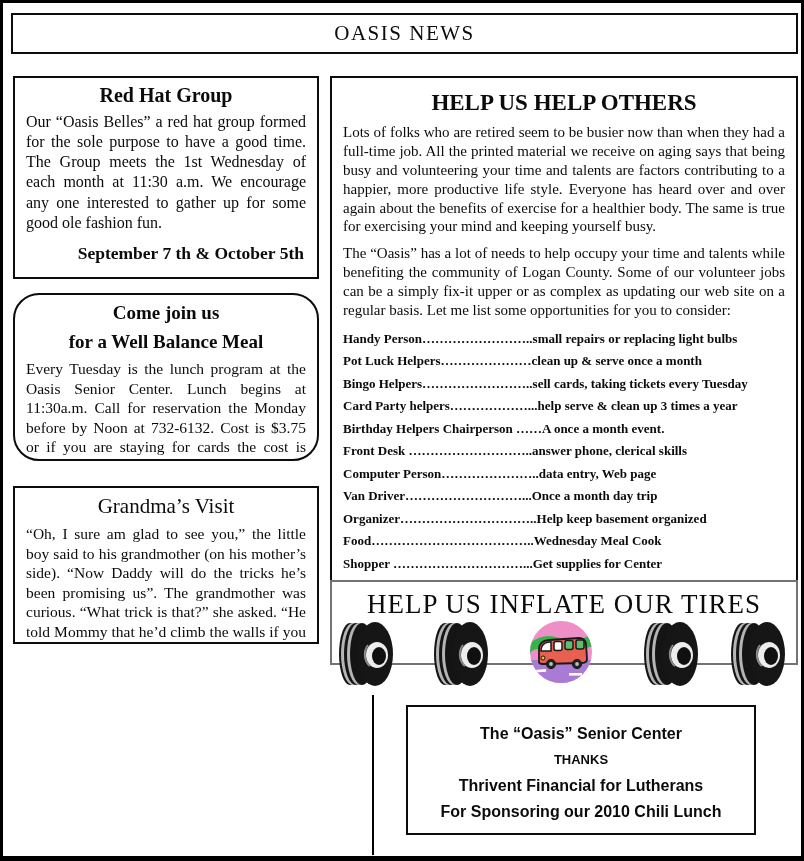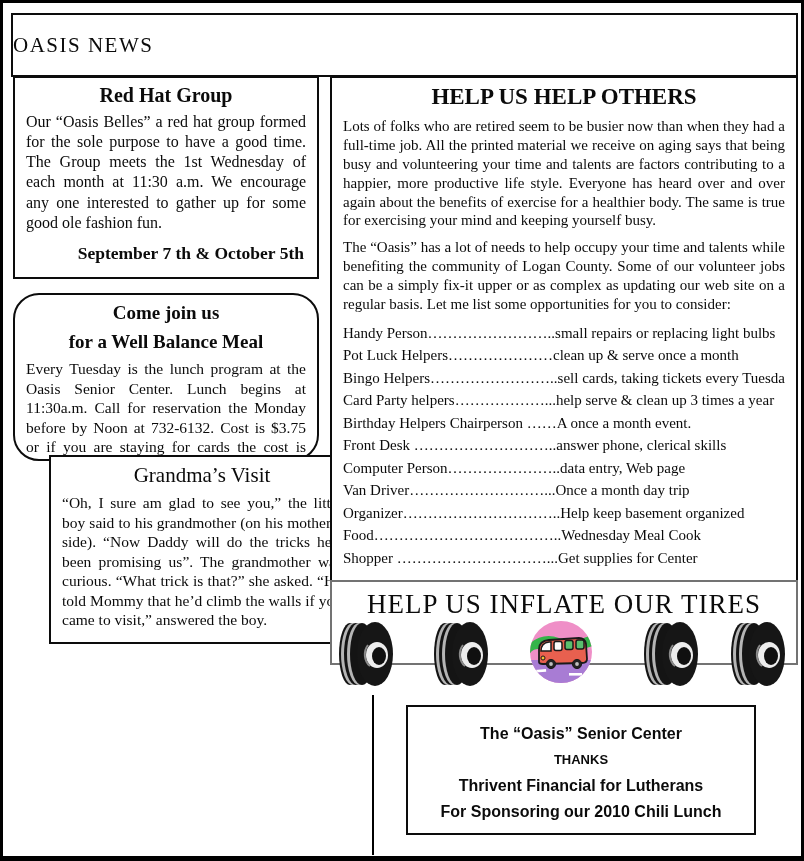--- a/index.html
+++ b/index.html
@@ -3,42 +3,42 @@
 <meta charset="utf-8">
 <style>
   html, body { margin:0; padding:0; background:#ffffff; }
   body { width:804px; height:861px; position:relative; font-family:"Liberation Serif","DejaVu Serif",serif; color:#0b0b0b; }
   .page { position:absolute; left:0; top:0; width:804px; height:861px; box-sizing:border-box;
           border:3px solid #000; border-bottom:5px solid #000; background:#fff; }
   .abs { position:absolute; box-sizing:border-box; }
   .box { border:2.5px solid #0c0c0c; background:#fff; overflow:hidden; }
 
   
-  .header-box { left:8px; top:10px; width:787px; height:64px; display:flex; align-items:center; }
+  .header-box { left:8px; top:10px; width:787px; height:41px; display:flex; align-items:center; justify-content:center; }
   .header-title { font-size:21px; letter-spacing:1.5px; }
 
   
   .leftbox { left:10px; width:306px; padding:3px 11px; }
   .redhat   { top:73px;  height:203px; }
   .lunch    { top:290px; height:168px;border-radius:26px; }
-  .grandma  { top:452px; height:189px;margin-left:36px; }
+  .grandma  { top:483px; height:158px; }
 
   .box-title-bold { font-size:20px; font-weight:bold; text-align:center; margin:3px 0 5px 0; }
   .box-title-plain { font-size:21px; font-weight:normal; text-align:center; margin:3px 0 5px 0; }
   .body-just { font-size:15.5px; line-height:1.26; text-align:justify; margin:0; }
   .dates-line { font-size:17.5px; font-weight:600; text-align:right; margin-top:10px; padding-right:2px; }
   .lunch-title1 { font-size:19px; font-weight:bold; text-align:center; margin:4px 0 0 0; }
   .lunch-title2 { font-size:19px; font-weight:bold; text-align:center; margin:7px 0 6px 0; }
 
   
-  .helpbox { left:327px; top:73px; width:468px; height:573px; padding:2px 11px; }
+  .helpbox { left:327px; top:73px; width:468px; height:573px; padding:8px 11px; }
   .help-title { font-size:23px; font-weight:bold; text-align:center; margin:4px 0 7px 0; }
   .help-par { font-size:15px; line-height:1.26; text-align:justify; margin:0 0 8px 0; }
   .opps { margin-top:2px; }
-  .opp-line { font-size:15px; line-height:22.5px; white-space:nowrap; overflow:hidden; }
+  .opp-line { font-size:13px; line-height:22.5px; white-space:nowrap; overflow:hidden;font-weight:bold; }
 
   .tiresbox { left:327px; top:577px; width:468px; height:85px; border:2px solid #737373; background:#fff; }
   .tires-title { font-size:27px; letter-spacing:1px; text-align:center; margin-top:7px; }
 
   .tire-icon { width:56px; height:66px; top:618px; pointer-events:none; }
   .bus-icon  { width:64px; height:64px; top:617px; pointer-events:none; }
 
   .vline { left:369px; top:692px; width:2px; height:160px; background:#000; }
 
   .thanksbox { left:403px; top:702px; width:350px; height:130px; padding-top:14px; }

